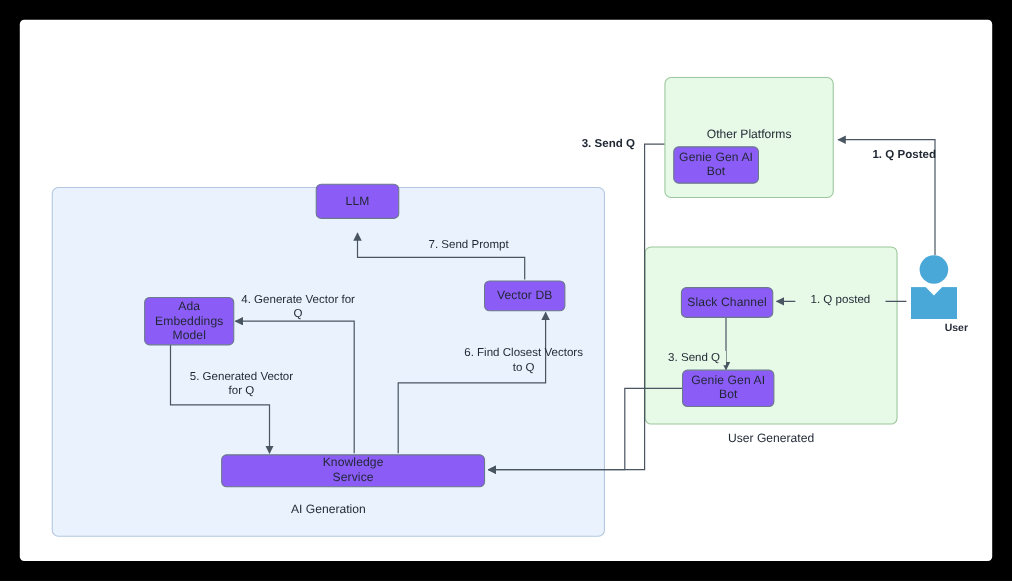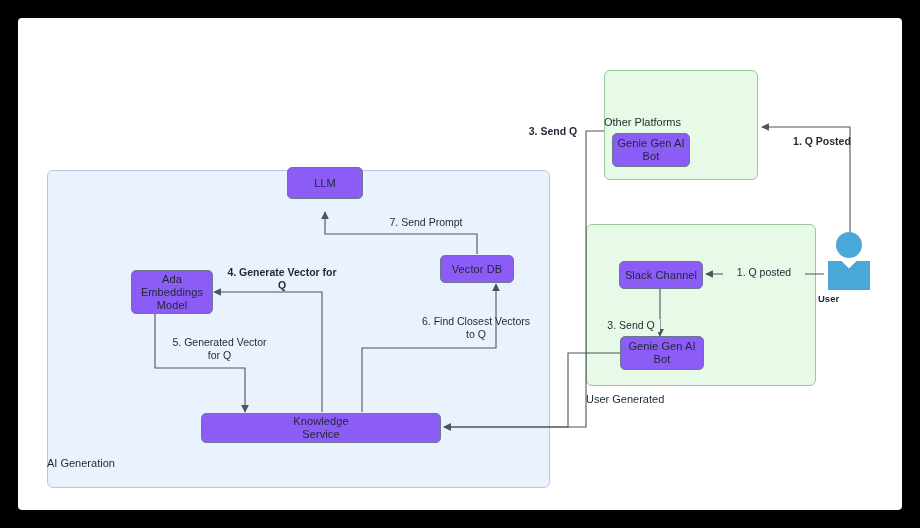--- a/index.html
+++ b/index.html
@@ -56,20 +56,21 @@
   }
   .group.blue {
     background: #eaf2fd;
     border: 1px solid #b3c8e0;
   }
   .glabel {
     position: absolute;
     color: #1f2733;
     font-size: 11px;
     line-height: 13px;
+    text-align: center;
     white-space: nowrap;
   }
   .elabel {
     position: absolute;
     color: #1f2733;
     font-size: 10.5px;
     line-height: 12.5px;
     text-align: center;
     white-space: pre-line;
   }
@@ -92,21 +93,21 @@
   }
   .actor-body {
     position: absolute;
     background: #4aa8d8;
   }
   .actor-label {
     position: absolute;
     font-size: 9.5px;
     font-weight: bold;
     color: #1f2733;
-    text-align: left;
+    text-align: right;
     white-space: nowrap;
   }
 </style>
 </head>
 <body>
 
 <div id="canvas">
   <div id="stage">
 
     <div class="group green" style="left:604px; top:70px; width:154px; height:110px;"></div>
@@ -181,21 +182,21 @@
     <div class="glabel" style="left:47px; top:457px; width:503px;">AI Generation</div>
 
     <div class="elabel bold" style="left:779px; top:135px; width:86px;">1. Q Posted</div>
 
     <div class="elabel" style="left:723px; top:266px; width:82px; background:#e7f9e7;">1. Q posted</div>
 
     <div class="elabel bold" style="left:522px; top:125px; width:62px;">3. Send Q</div>
 
     <div class="elabel" style="left:602px; top:319px; width:58px; background:#e7f9e7;">3. Send Q</div>
 
-    <div class="elabel" style="left:227px; top:266px; width:110px;font-weight:bold;">4. Generate Vector for
+    <div class="elabel" style="left:216px; top:266px; width:110px;">4. Generate Vector for
 Q</div>
 
     <div class="elabel" style="left:163px; top:336px; width:113px;">5. Generated Vector
 for Q</div>
 
     <div class="elabel" style="left:417px; top:315px; width:118px;">6. Find Closest Vectors
 to Q</div>
 
     <div class="elabel" style="left:383px; top:216px; width:86px;">7. Send Prompt</div>
 

